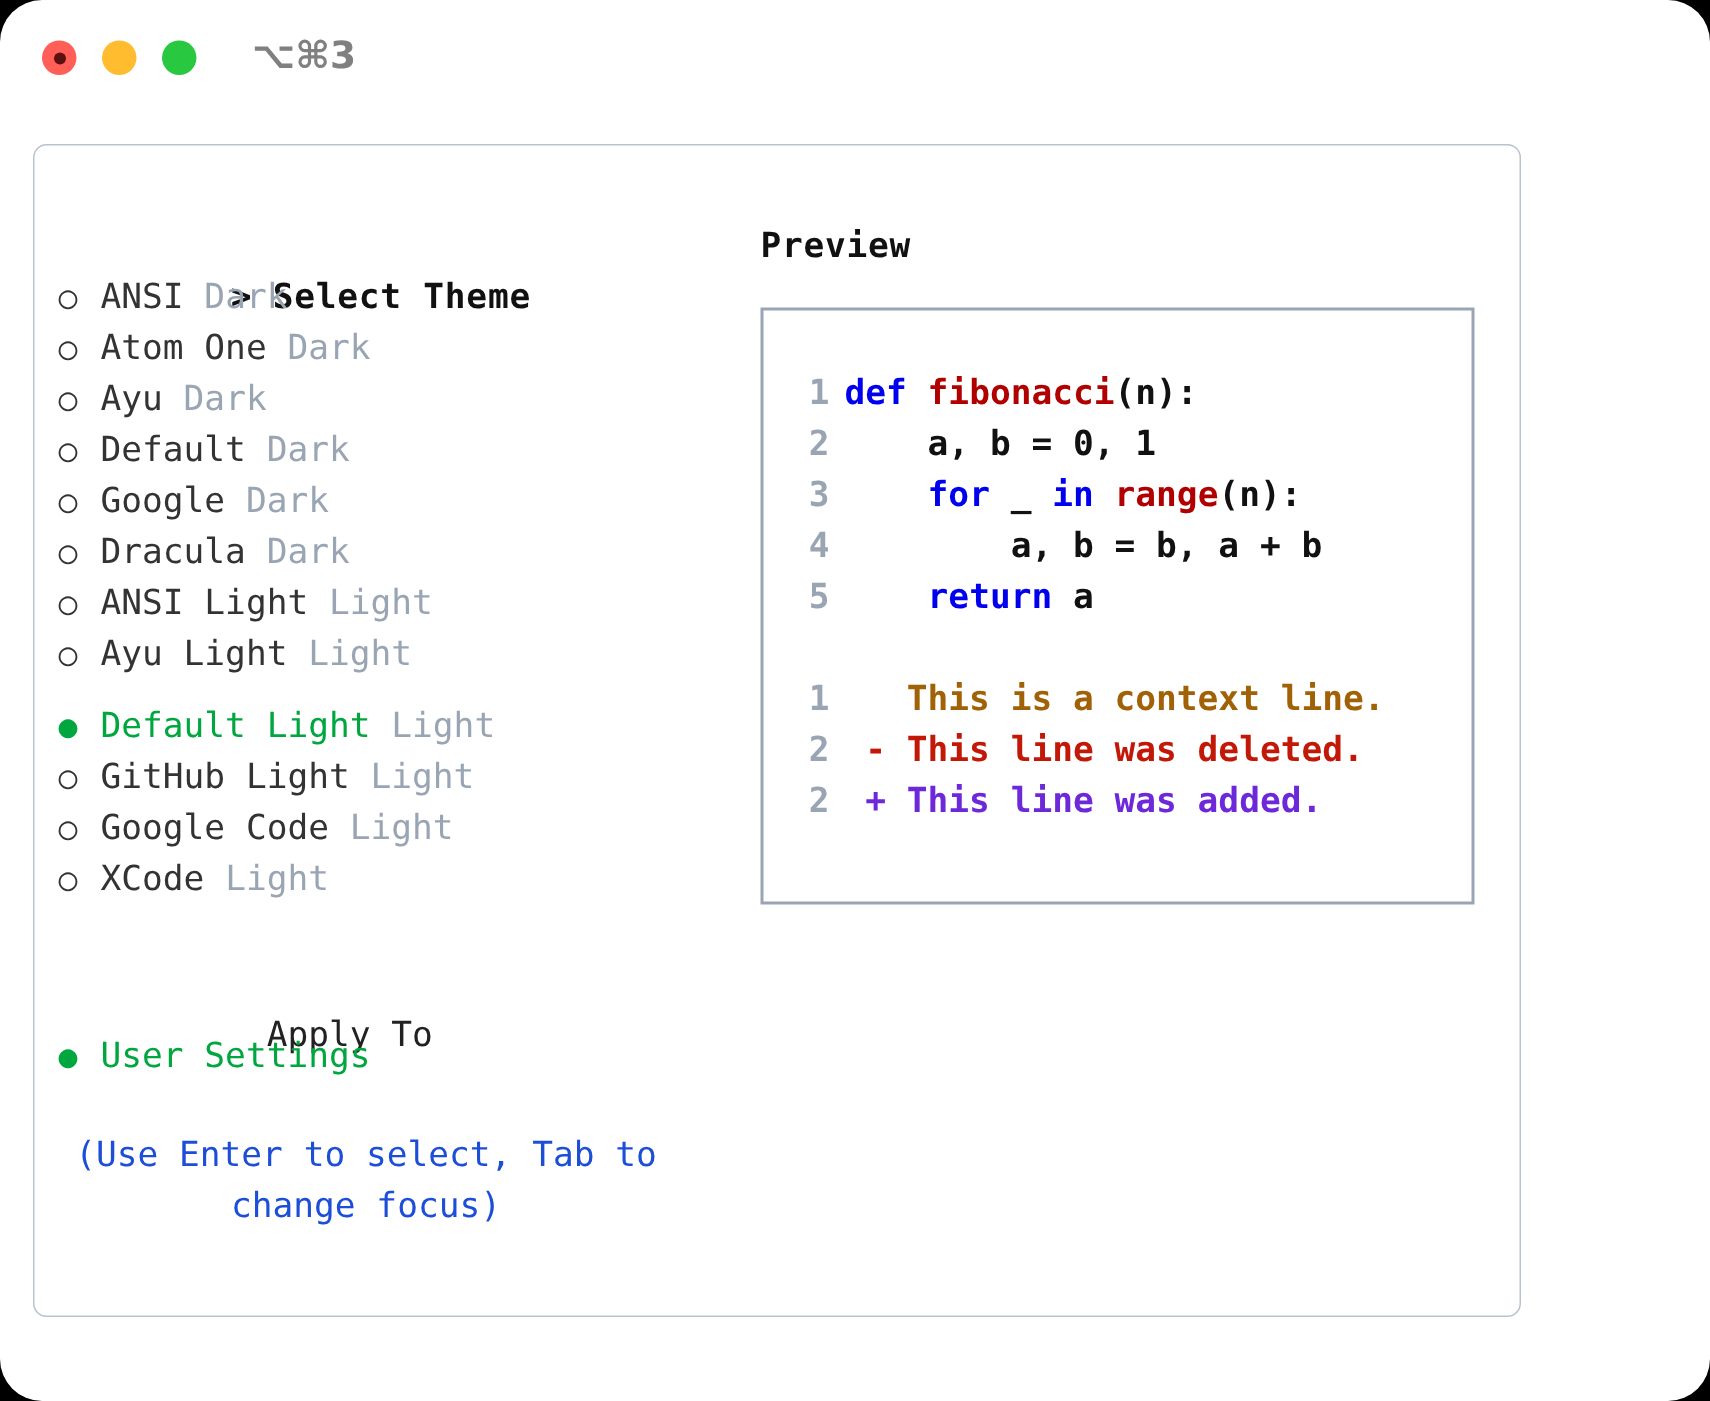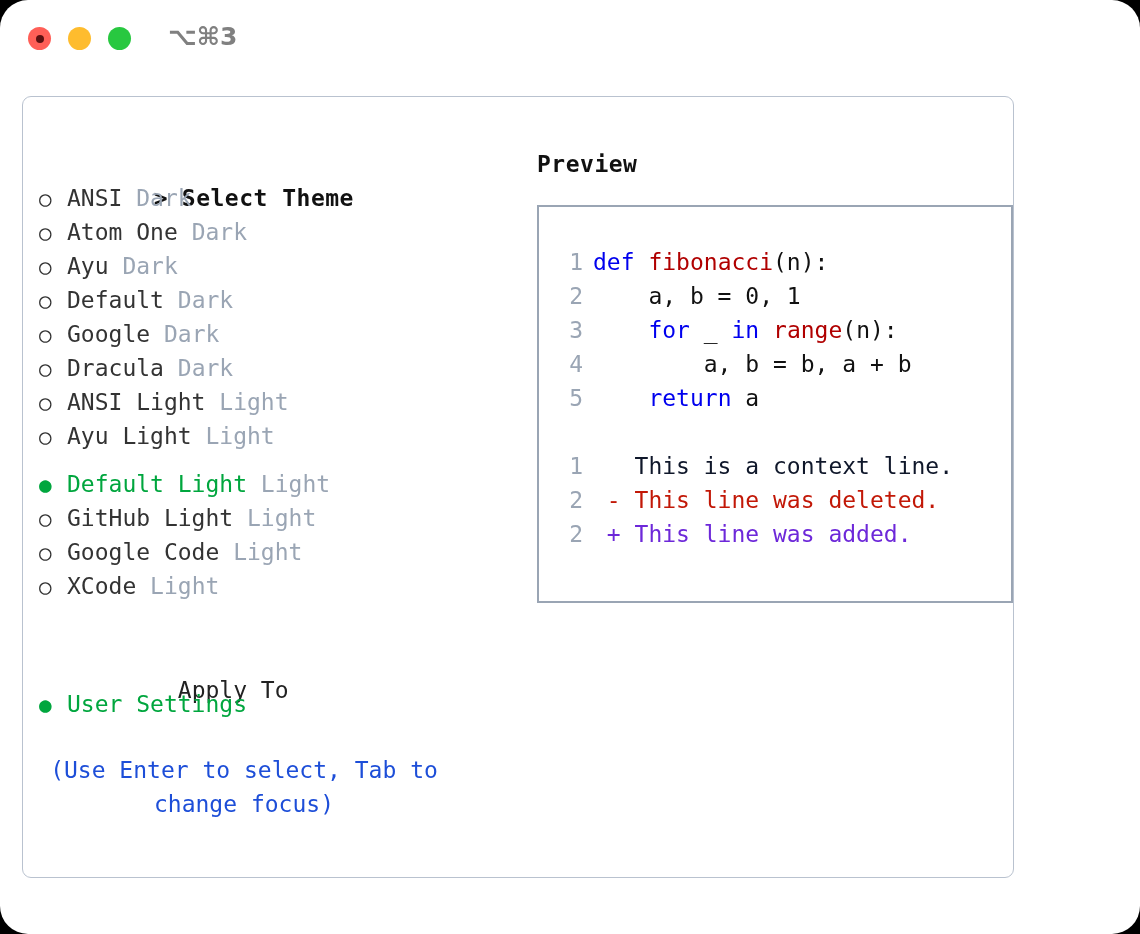--- a/index.html
+++ b/index.html
@@ -121,21 +121,21 @@
     line-height: 34px;
     color: #1d4ed8;
     white-space: pre-wrap;
     width: 410px;
     text-align: center;
   }
 
   
   #right-col {
     position: absolute;
-    left: 490px;
+    left: 460px;
     top: 50px;
     width: 500px;
     padding-left: 24px;
   }
   #preview-title {
     font-size: 23px;
     line-height: 34px;
     font-weight: bold;
     color: #111111;
     letter-spacing: 0.5px;
@@ -151,32 +151,32 @@
     position: relative;
   }
   #code {
     position: absolute;
     left: 18px;
     top: 38px;
     font-size: 23px;
     line-height: 34px;
     white-space: pre;
   }
-  .cl { display: block; height: 34px; }
+  .cl { display: block; height: 34px; font-weight: bold; }
   .ln {
     display: inline-block;
     width: 26px;
     text-align: right;
     color: #9aa5b4;
     margin-right: 10px;
   }
   .kw  { color: #0000ee; }
   .fn  { color: #b00000; }
   .pl  { color: #111111; }
-  .ctx { color: #0f172a; }
+  .ctx { color: #a16207; }
   .del { color: #c21807; }
   .add { color: #6d28d9; }
   .blank { display: block; height: 34px; }
 </style>
 </head>
 <body>
 
 <div id="window">
 
   <div id="titlebar">

